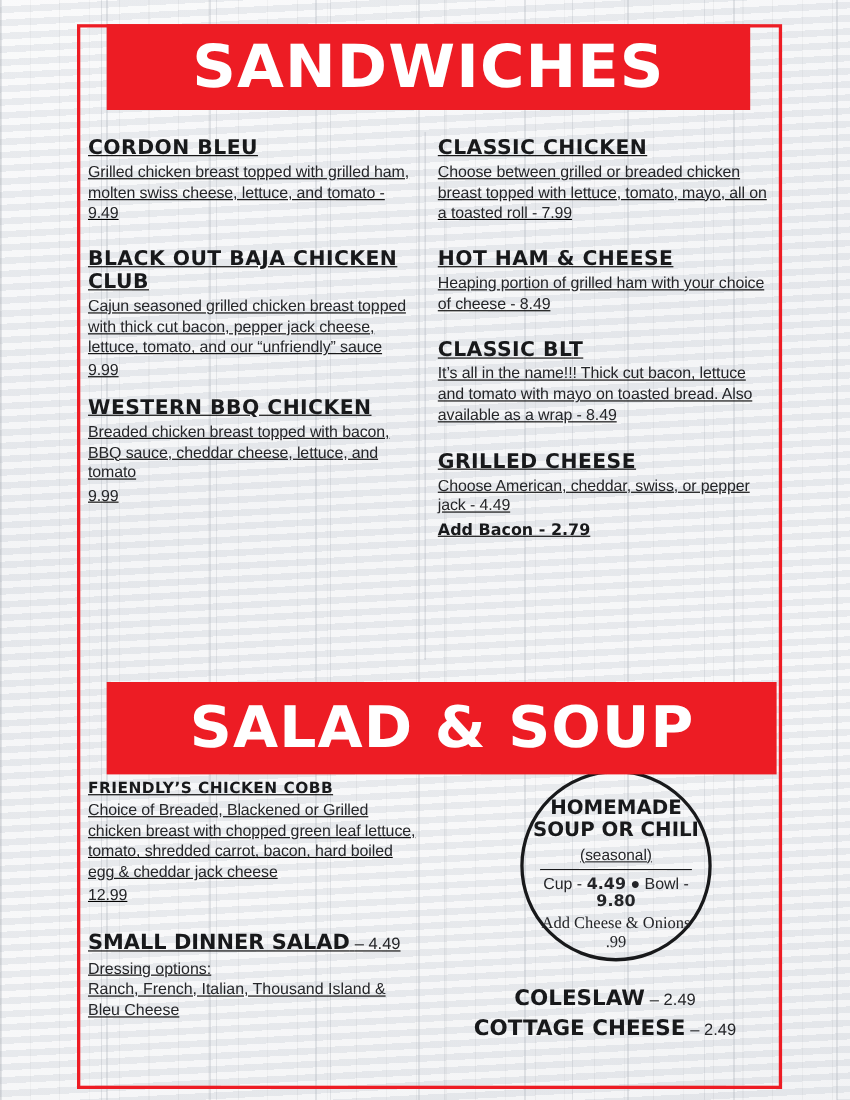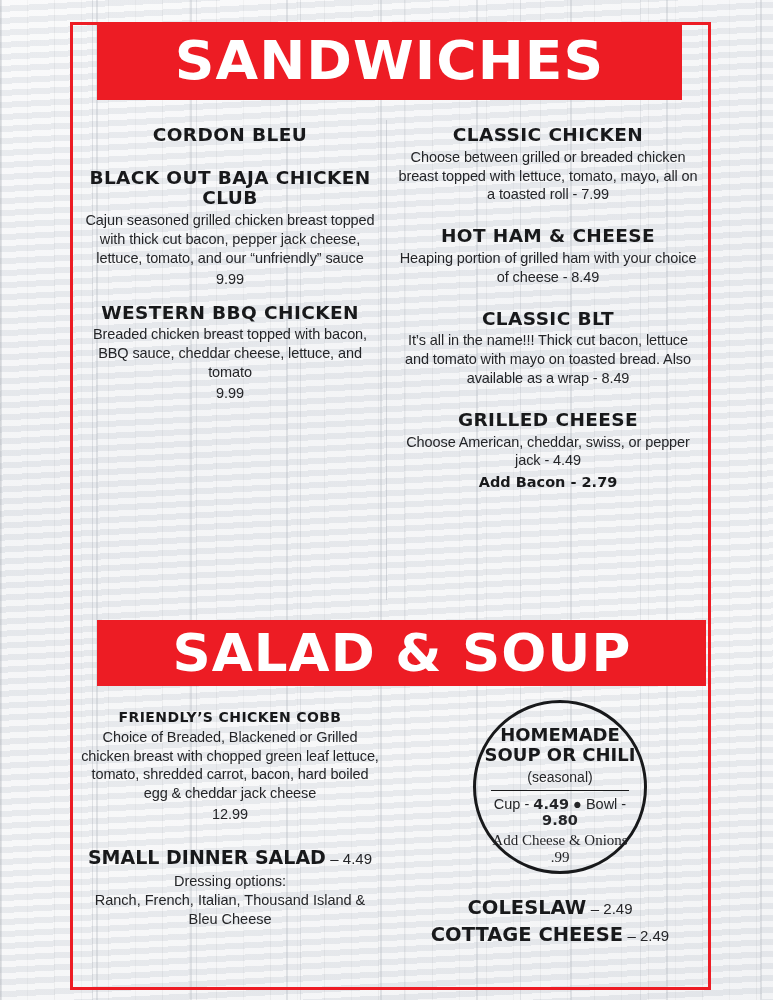--- a/index.html
+++ b/index.html
@@ -68,28 +68,28 @@
   .banner span {
     color: #ffffff;
     font-family: "DejaVu Sans", sans-serif;
     font-weight: bold;
     letter-spacing: 1px;
     text-transform: uppercase;
     transform: scaleX(1.02);
   }
   #banner-sandwiches { left: 97px; top: 22px; width: 585px; height: 78px; }
   #banner-sandwiches span { font-size: 54px; line-height: 54px; }
-  #banner-salad { left: 97px; top: 620px; width: 609px; height: 66px; }
+  #banner-salad { left: 97px; top: 620px; width: 609px; height: 84px; }
   #banner-salad span { font-size: 52px; line-height: 52px; }
 
   
   .col {
     position: absolute;
     z-index: 2;
-    text-align: center;
+    text-decoration: underline;
   }
   .item { margin-bottom: 14px; }
   .item-name {
     font-family: "DejaVu Sans", sans-serif;
     font-weight: bold;
     font-size: 18.5px;
     color: #18191b;
     letter-spacing: .4px;
     line-height: 1.12;
     text-transform: uppercase;
@@ -164,20 +164,21 @@
     font-size: 18px;
     line-height: 1.1;
     color: #18191b;
     text-transform: uppercase;
   }
   #soup-circle .soup-seasonal {
     font-family: "Liberation Sans", sans-serif;
     font-size: 14px;
     color: #242528;
     margin-top: 4px;
+    text-decoration: underline;
   }
   #soup-circle .soup-rule {
     width: 138px; height: 1px;
     background: #18191b;
     margin: 5px auto 5px;
   }
   #soup-circle .soup-prices {
     font-family: "Liberation Sans", sans-serif;
     font-size: 14.5px;
     color: #242528;
@@ -206,20 +207,21 @@
   <div class="banner" id="banner-sandwiches">
     <span>SANDWICHES</span>
   </div>
 
   <div class="divider" id="divider-sand"></div>
 
   <div class="col" id="col-sand-left">
 
     <div class="item">
       <div class="item-name">CORDON BLEU</div>
+      <div class="item-desc">Grilled chicken breast topped with grilled ham, molten swiss cheese, lettuce, and tomato - 9.49</div>
     </div>
 
     <div class="item" style="margin-top:22px">
       <div class="item-name">BLACK OUT BAJA CHICKEN CLUB</div>
       <div class="item-desc">Cajun seasoned grilled chicken breast topped with thick cut bacon, pepper jack cheese, lettuce, tomato, and our “unfriendly” sauce</div>
       <div class="item-desc">9.99</div>
     </div>
 
     <div class="item" style="margin-top:12px">
       <div class="item-name">WESTERN BBQ CHICKEN</div>

